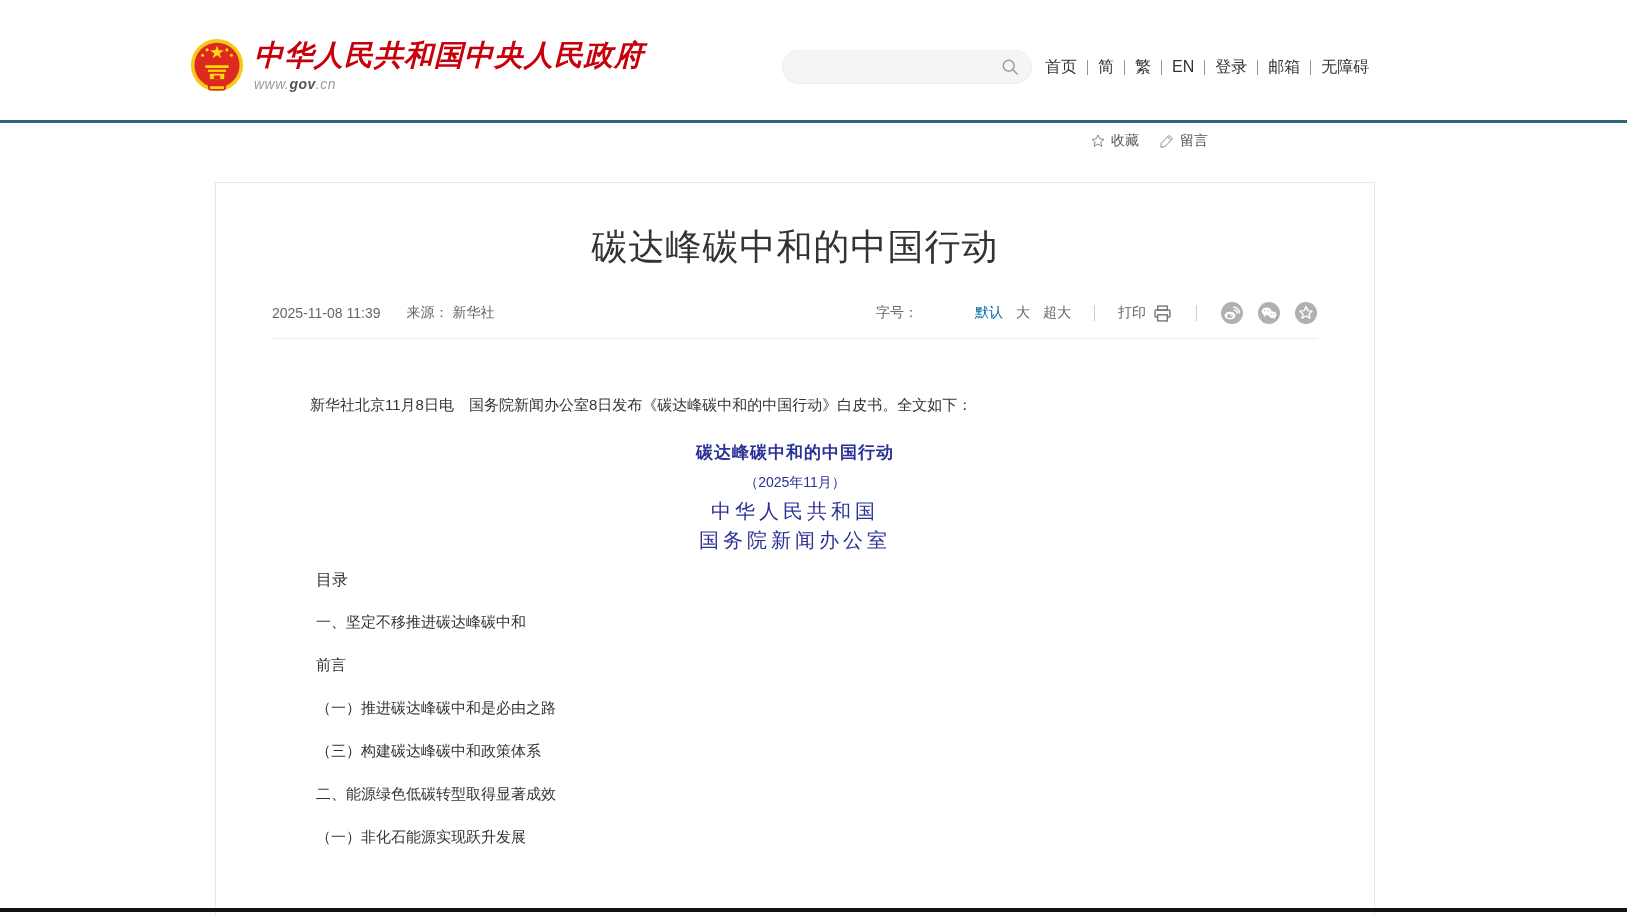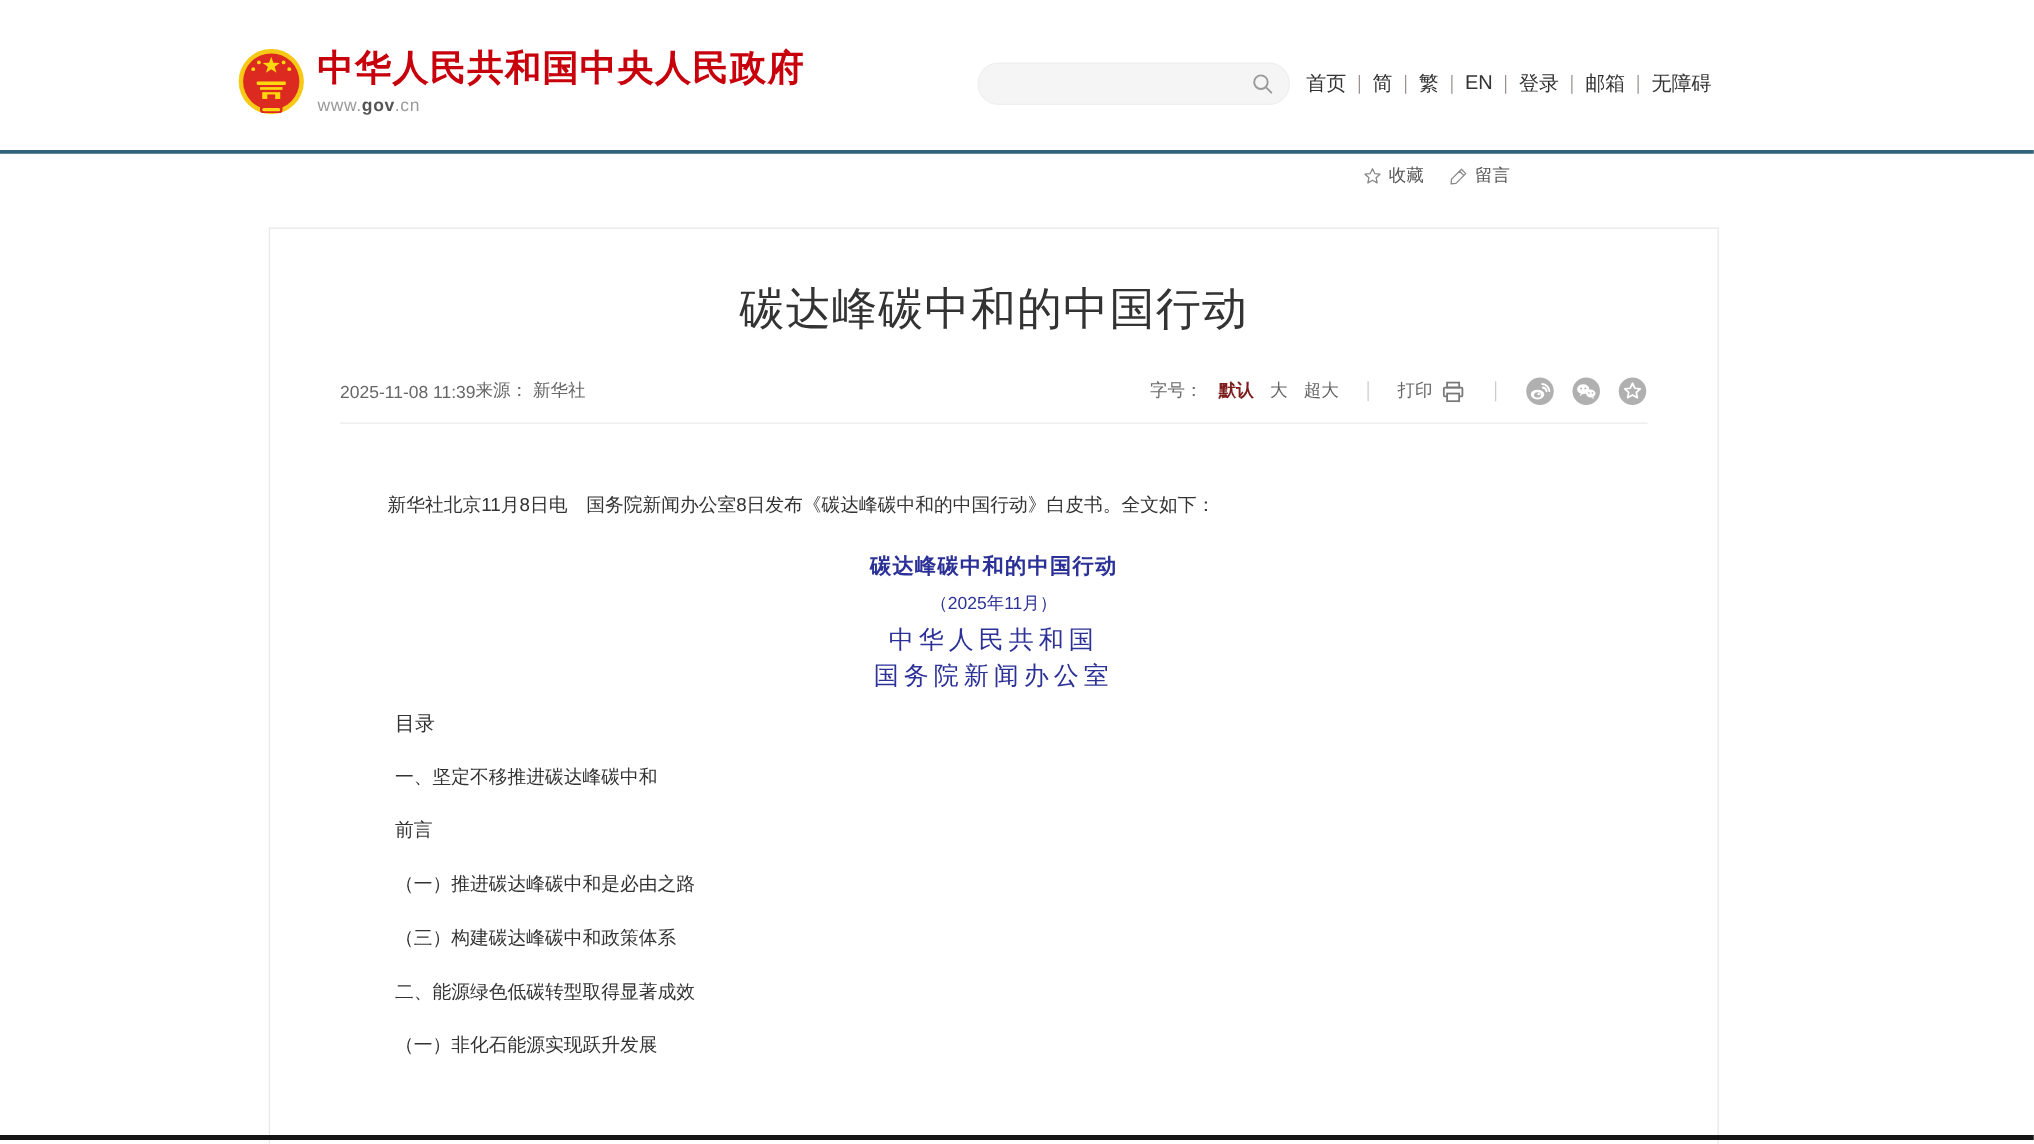--- a/index.html
+++ b/index.html
@@ -4,21 +4,21 @@
 <style>
   html,body{margin:0;padding:0;}
   body{
     width:1627px;height:915px;position:relative;overflow:hidden;
     background:#ffffff;
     font-family:"Liberation Sans","DejaVu Sans",sans-serif;
     color:#333;
   }
   
   .header{position:absolute;left:0;top:0;width:1627px;height:120px;background:#fff;}
-  .logo-wrap{position:absolute;left:190px;top:38px;display:flex;align-items:flex-start;cursor:pointer;}
+  .logo-wrap{position:absolute;left:190px;top:38px;display:flex;align-items:flex-start;cursor:pointer;font-style:italic;}
   .emblem{width:54px;height:58px;}
   .site-text{margin-left:10px;}
   .site-title{font-size:29px;font-weight:700;color:#c7000b;letter-spacing:1px;line-height:34px;}
   .site-url{font-size:14px;color:#9a9a9a;margin-top:4px;letter-spacing:.5px;}
   .site-url .gov{color:#555;font-weight:700;}
   .search-box{
     position:absolute;left:782px;top:50px;width:248px;height:32px;
     background:#f5f5f5;border:1px solid #eeeeee;border-radius:17px;
     display:flex;align-items:center;
   }
@@ -49,24 +49,24 @@
     background:#fff;border:1px solid #e8e8e8;border-bottom:none;box-sizing:border-box;
   }
   .article-title{
     margin:44px 40px 0;text-align:center;
     font-size:36px;font-weight:500;color:#333;line-height:40px;letter-spacing:1px;
   }
   .meta-row{
     margin:34px 56px 0;display:flex;justify-content:space-between;align-items:center;
     font-size:14px;color:#666;padding-bottom:13px;border-bottom:1px solid #ececec;
   }
-  .meta-left{display:flex;align-items:center;}
+  .meta-left{display:flex;align-items:center;gap:26px;}
   .meta-left .src{display:flex;gap:4px;}
   .meta-right{display:flex;align-items:center;gap:13px;}
-  .fs-default{color:#7f1d1d;font-weight:700;cursor:pointer;}
+  .fs-default{color:#0369a1;font-weight:400;cursor:pointer;margin-left:44px;}
   .fs-opt{color:#666;cursor:pointer;}
   .meta-sep{width:1px;height:16px;background:#ccc;margin:0 10px;}
   .print-btn{display:flex;align-items:center;gap:6px;cursor:pointer;color:#666;}
   .print-btn svg{width:21px;height:21px;}
   .share-circle{width:24px;height:24px;cursor:pointer;}
   
   .lead{
     margin:54px 64px 0;text-indent:2em;
     font-size:15px;line-height:24px;color:#333;
   }

